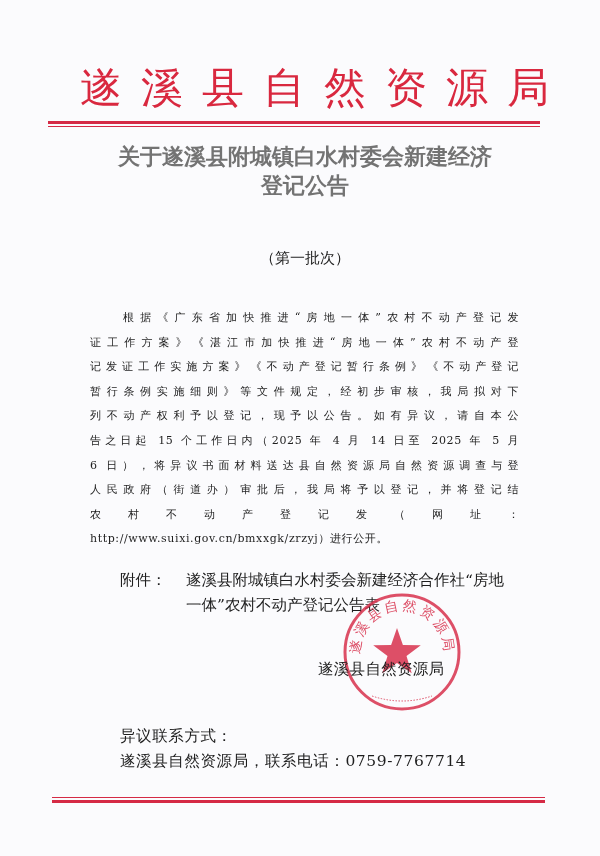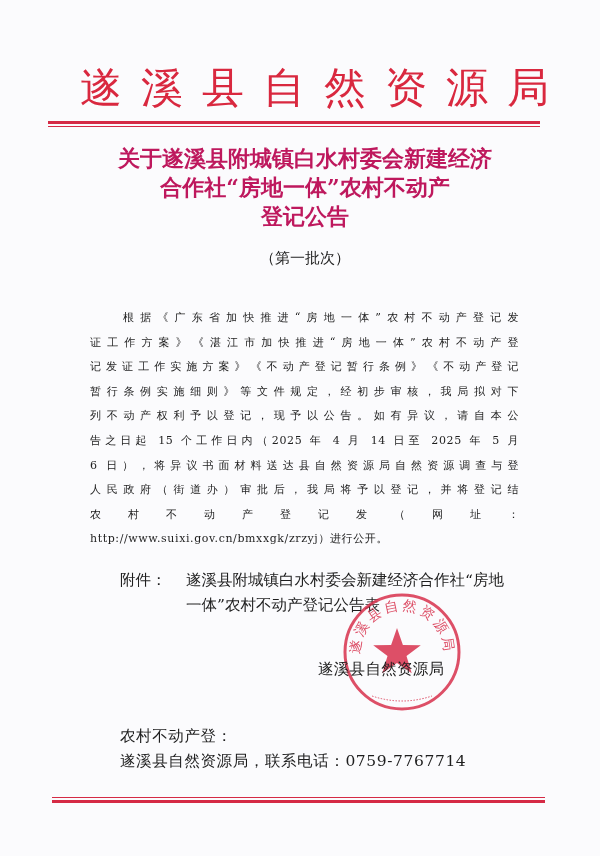--- a/index.html
+++ b/index.html
@@ -43,21 +43,22 @@
 
     .doc-title {
       position: absolute;
       left: 100px;
       top: 144px;
       width: 410px;
       text-align: center;
       font-weight: bold;
       font-size: 22px;
       line-height: 29px;
-      color: #be185d;
+      color: #737373;
+      font-family: Liberation Mono, monospace;
     }
     .doc-title .line { display: block; white-space: nowrap; }
     .doc-subtitle {
       position: absolute;
       left: 100px;
       top: 247px;
       width: 410px;
       text-align: center;
       font-size: 15px;
       line-height: 22px;
@@ -138,21 +139,20 @@
 <body>
 
 <div>
 
   <div class="header-title">遂溪县自然资源局</div>
   <div class="rule top-thick"></div>
   <div class="rule top-thin"></div>
 
   <div class="doc-title">
     <span class="line">关于遂溪县附城镇白水村委会新建经济</span>
-    <span class="line">合作社“房地一体”农村不动产</span>
     <span class="line">登记公告</span>
   </div>
   <div class="doc-subtitle">（第一批次）</div>
 
   <div class="body-text">
     <span class="line indent">根据《广东省加快推进“房地一体”农村不动产登记发</span>
     <span class="line">证工作方案》《湛江市加快推进“房地一体”农村不动产登</span>
     <span class="line">记发证工作实施方案》《不动产登记暂行条例》《不动产登记</span>
     <span class="line">暂行条例实施细则》等文件规定，经初步审核，我局拟对下</span>
     <span class="line">列不动产权利予以登记，现予以公告。如有异议，请自本公</span>
@@ -181,20 +181,20 @@
     </text>
     <polygon points="55,36 60.9,52.9 78.8,53.2 64.5,64.1 69.7,81.2 55,71 40.3,81.2 45.5,64.1 31.2,53.2 49.1,52.9" fill="#d8324d"></polygon>
     <path d="M 30 104 Q 60 114 90 104" fill="none" stroke="#d8324d" stroke-width="1" stroke-dasharray="1.5 1.5"></path>
   </svg>
 
   <div class="signature">
     <span class="line">遂溪县自然资源局</span>
   </div>
 
   <div class="contact">
-    <span class="line">农村不动产登：</span>
+    <span class="line">异议联系方式：</span>
     <span class="line">遂溪县自然资源局，联系电话：0759-7767714</span>
   </div>
 
   <div class="rule bot-thin"></div>
   <div class="rule bot-thick"></div>
 
 </div>
 
 </body></html>

